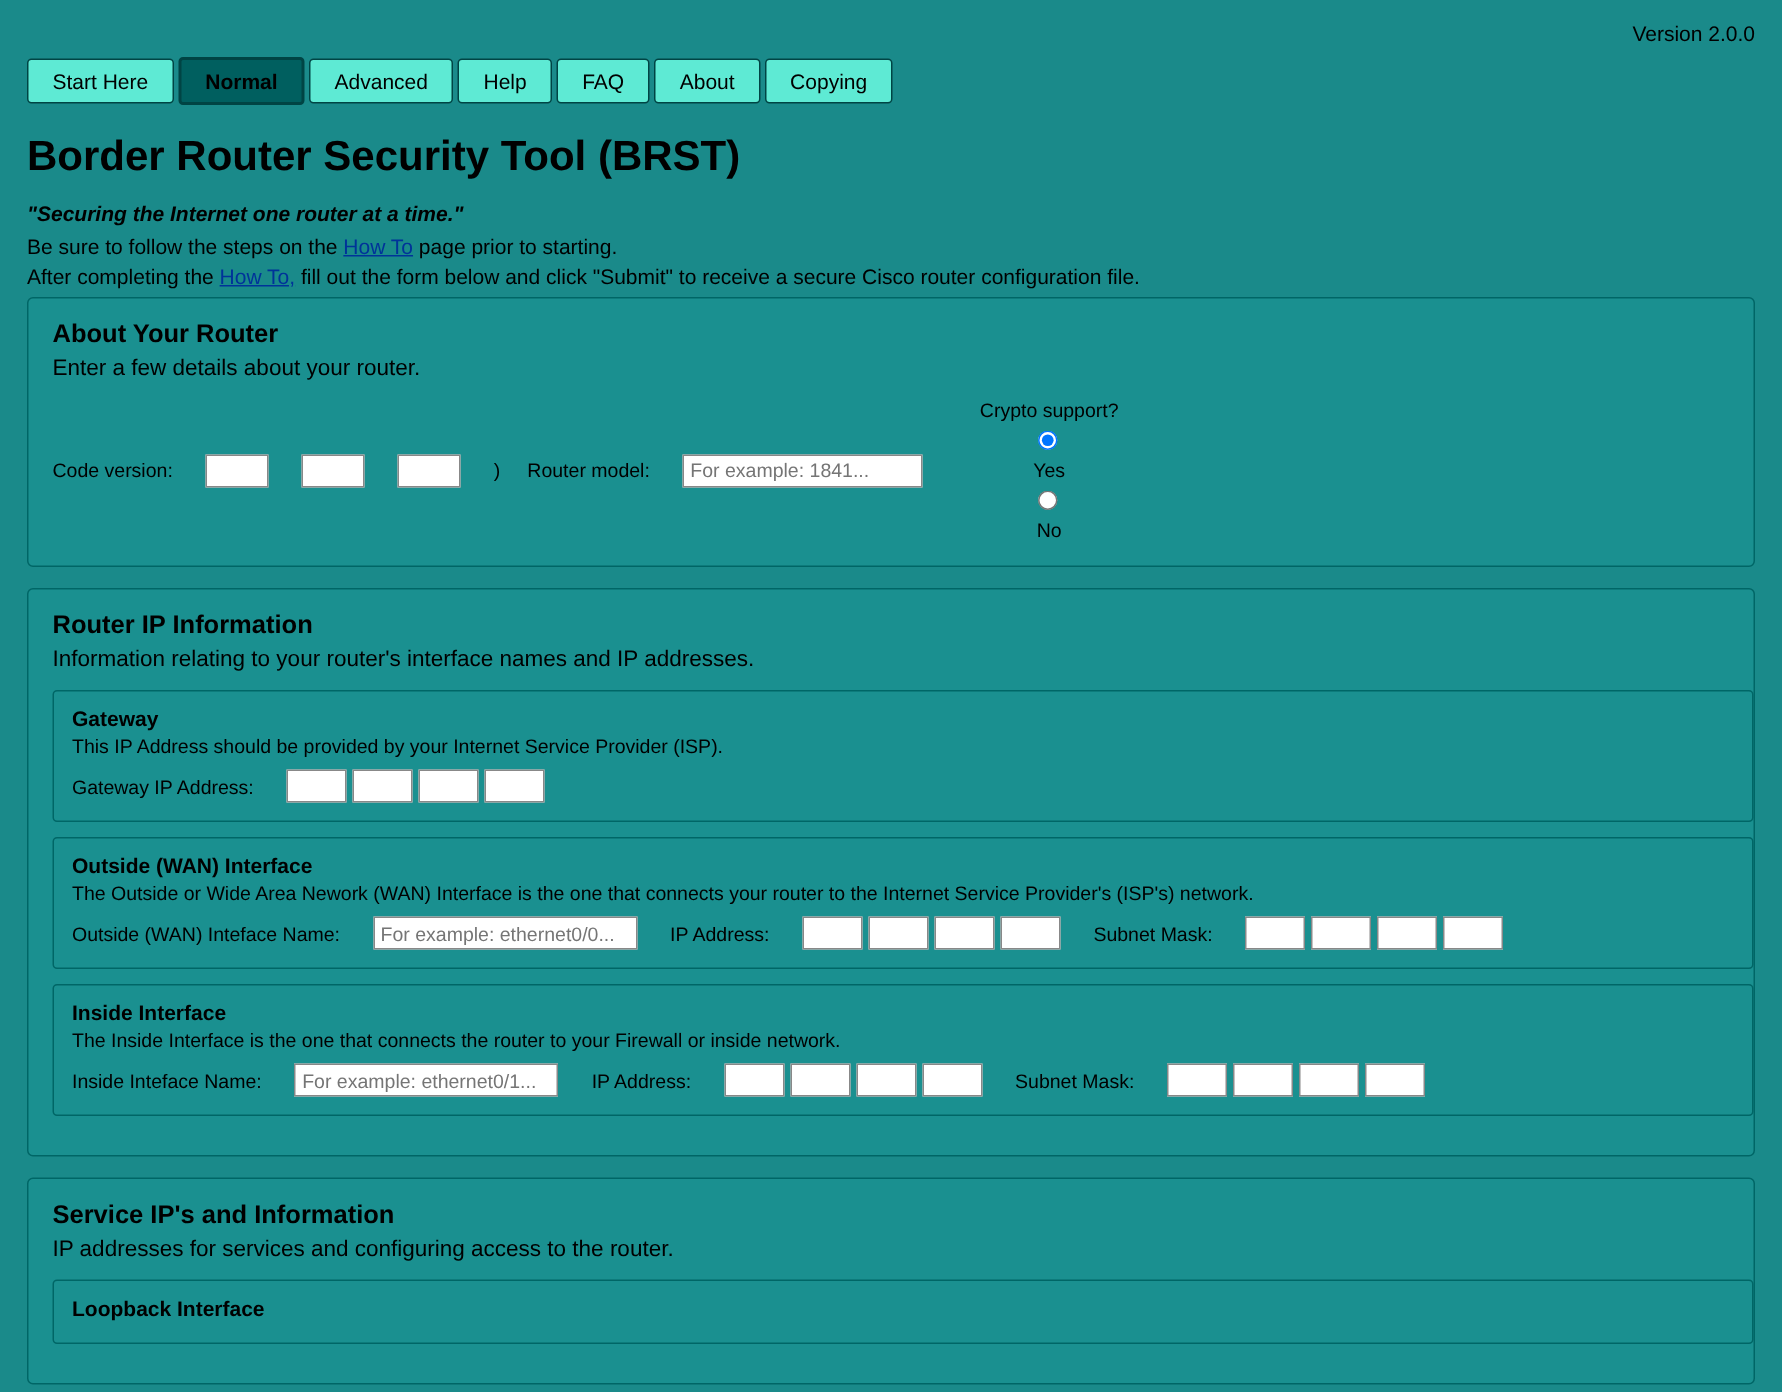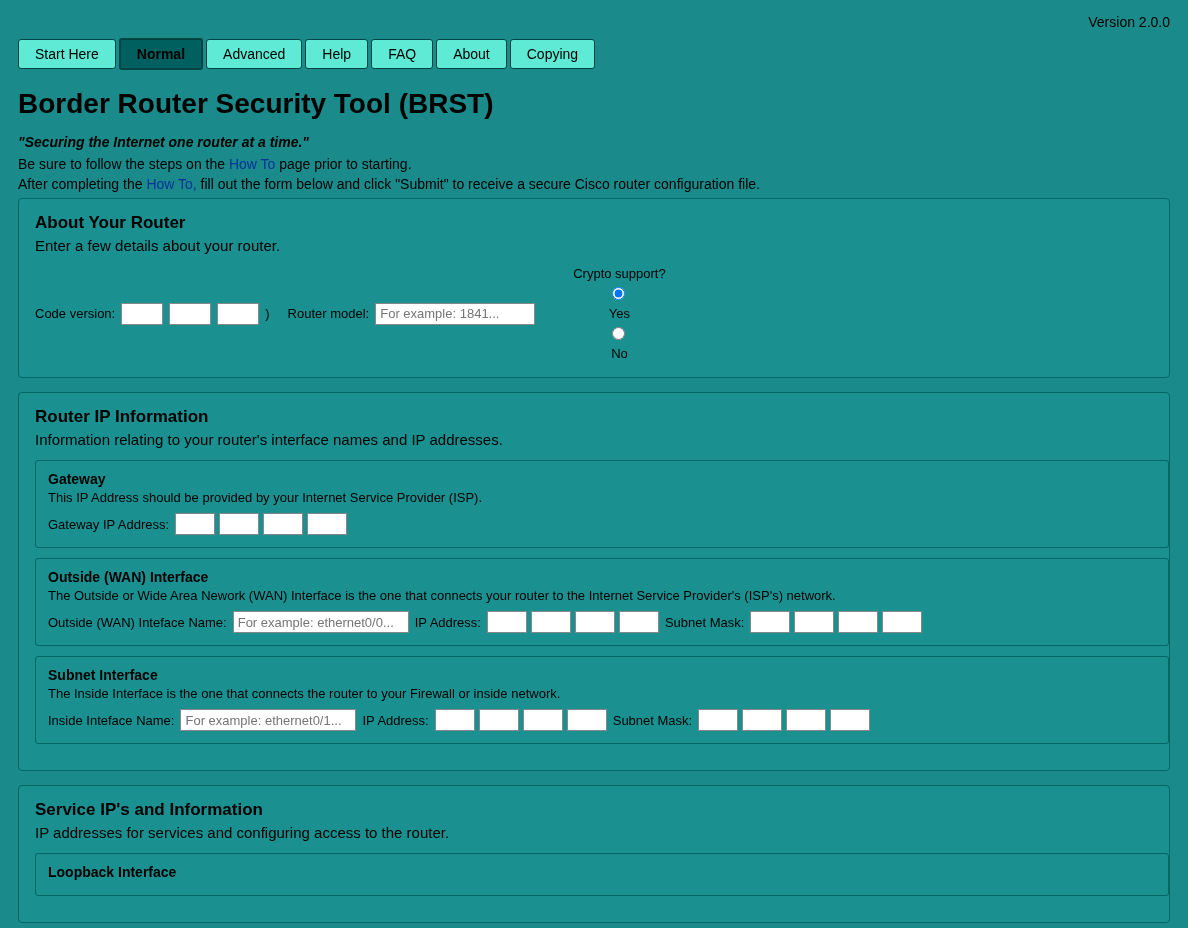--- a/index.html
+++ b/index.html
@@ -59,20 +59,21 @@
       margin-bottom: 6px;
       font-size: 14px;
     }
     .info-text {
       color: #000;
       margin-bottom: 4px;
       font-size: 14px;
     }
     .info-text a, .link {
       color: #003399;
+      text-decoration: underline;
       cursor: pointer;
     }
     .section-card {
       background-color: #1a9090;
       border: 1px solid #006666;
       border-radius: 4px;
       padding: 14px 0 16px 16px;
       margin-bottom: 14px;
     }
     .section-title {
@@ -102,21 +103,21 @@
     .sub-card-desc {
       font-size: 13px;
       color: #000;
       margin-bottom: 8px;
     }
     .form-row {
       display: flex;
       flex-direction: row;
       align-items: center;
       flex-wrap: wrap;
-      gap: 6px;
+      gap: 22px;
     }
     .form-label {
       font-size: 13px;
       color: #000;
       white-space: nowrap;
     }
     .small-input {
       width: 42px;
       height: 22px;
       border: 1px solid #888;
@@ -261,21 +262,21 @@
         <div class="ip-group">
           <input class="ip-input" type="text" value="" style="">
           <input class="ip-input" type="text" value="" style="">
           <input class="ip-input" type="text" value="" style="">
           <input class="ip-input" type="text" value="" style="">
         </div>
       </div>
     </div>
 
     <div class="sub-card">
-      <div class="sub-card-title">Subnet Interface</div>
+      <div class="sub-card-title">Inside Interface</div>
       <div class="sub-card-desc">The Inside Interface is the one that connects the router to your Firewall or inside network.</div>
       <div class="form-row">
         <span class="form-label">Inside Inteface Name:</span>
         <input class="name-input" type="text" placeholder="For example: ethernet0/1..." style="">
         <span class="form-label">IP Address:</span>
         <div class="ip-group">
           <input class="ip-input" type="text" value="" style="">
           <input class="ip-input" type="text" value="" style="">
           <input class="ip-input" type="text" value="" style="">
           <input class="ip-input" type="text" value="" style="">

